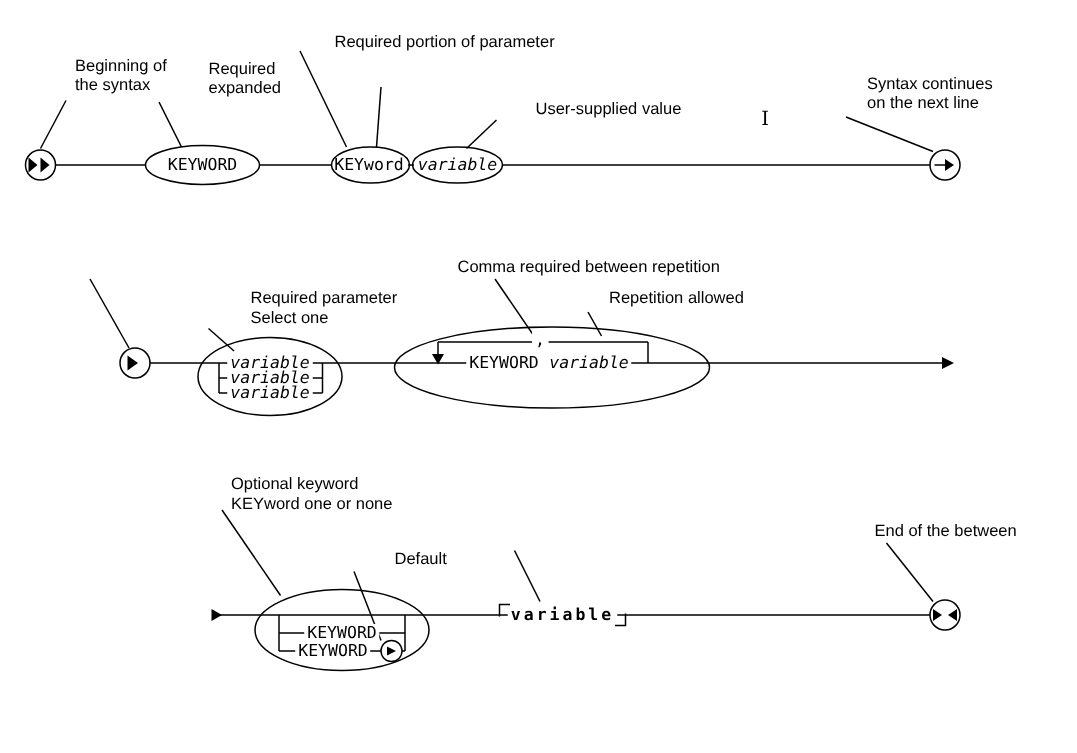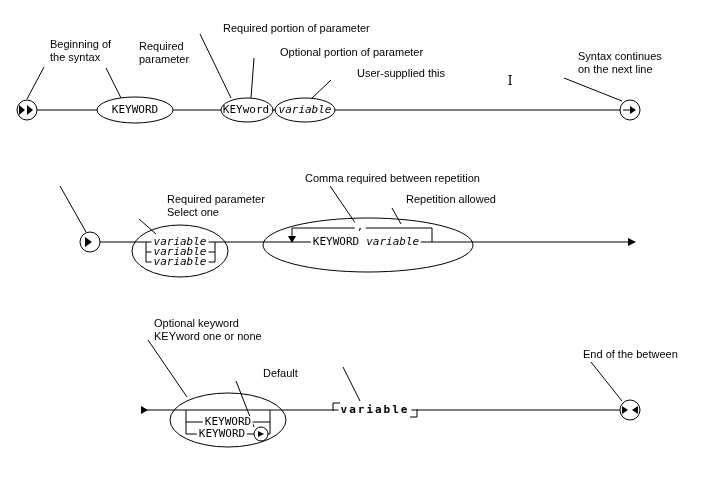--- a/index.html
+++ b/index.html
@@ -92,24 +92,23 @@
       <line x1="148" y1="340" x2="187" y2="397"></line>
       <line x1="236" y1="381" x2="254" y2="427"></line>
       <line x1="343" y1="367" x2="360" y2="401"></line>
       <line x1="591" y1="362" x2="622" y2="401"></line>
     </g>
   </svg>
 
   <div class="label" style="left:8px;top:38px">Beginning of
 the syntax</div>
   <div class="label" style="left:97px;top:40px">Required
-parameter</div>
+expanded</div>
   <div class="label" style="left:181px;top:22px">Required portion of parameter</div>
-  <div class="label" style="left:238px;top:46px">Optional portion of parameter</div>
-  <div class="label" style="left:315px;top:67px">User-supplied this</div>
+  <div class="label" style="left:315px;top:67px">User-supplied value</div>
   <div class="label" style="left:536px;top:50px">Syntax continues
 on the next line</div>
 
   <div class="dtext" style="left:135px;top:110px">KEYWORD</div>
   <div class="dtext" style="left:246px;top:110px">KEYword</div>
   <div class="dtext italic" style="left:305px;top:110px">variable</div>
   <div class="cursor" style="left:510px;top:80px">I</div>
 
   <div class="label" style="left:125px;top:193px">Required parameter
 Select one</div>

